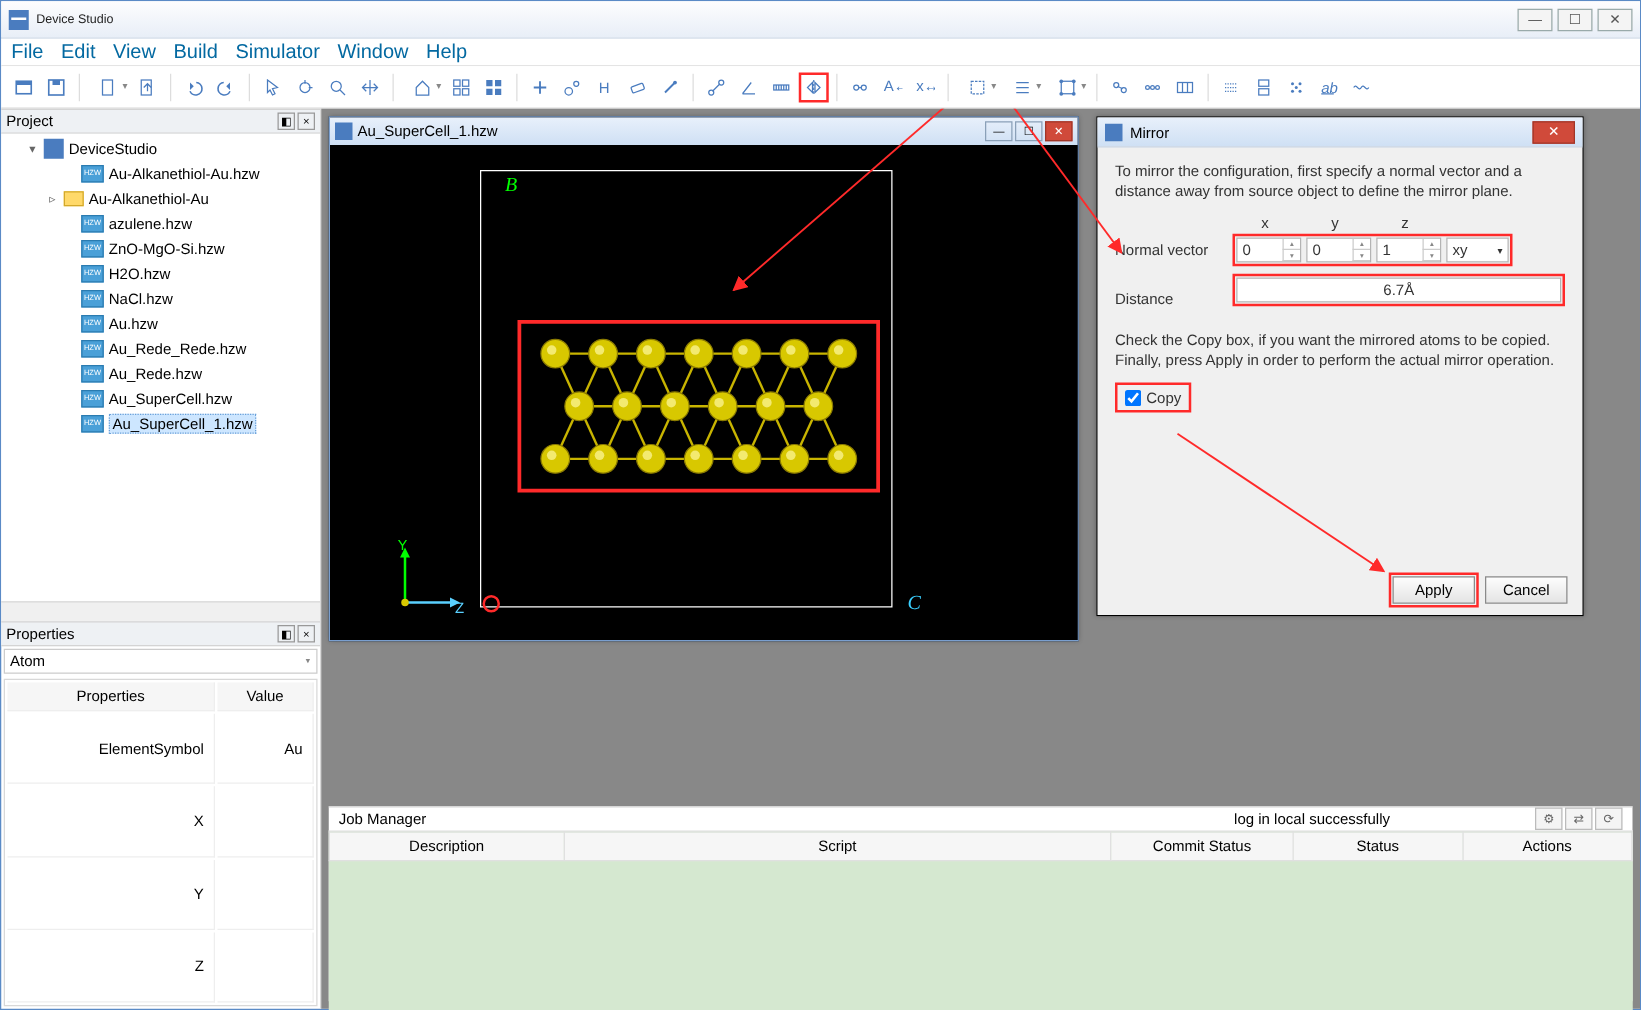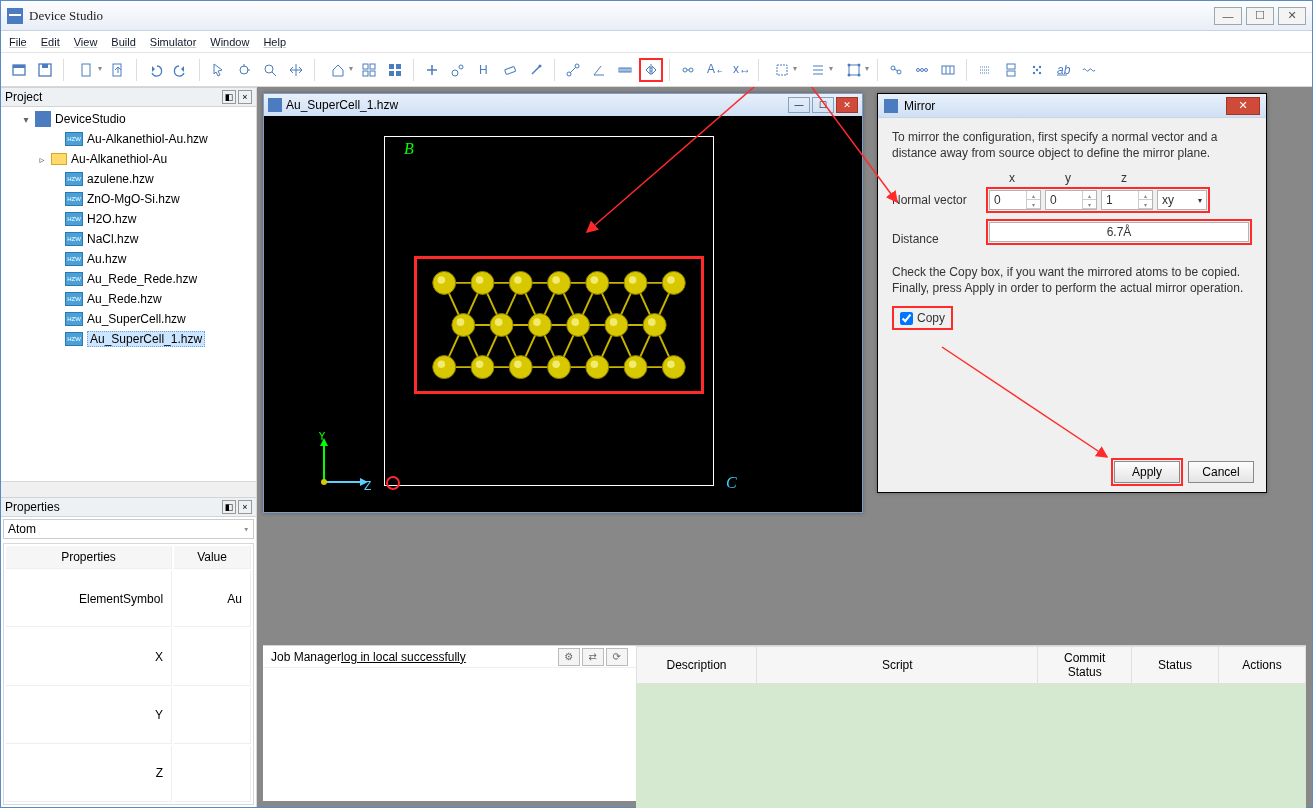--- a/index.html
+++ b/index.html
@@ -3,26 +3,26 @@
 <meta charset="utf-8">
 <style>
 * { box-sizing: border-box; margin: 0; padding: 0; font-family: "Segoe UI", Tahoma, sans-serif; font-size: 12px; }
 body { background: #f0f0f0; width: 1313px; height: 808px; position: relative; overflow: hidden; }
 
 
 .window-frame { width: 1313px; height: 808px; border: 1px solid #5a8ac6; background: #fff; display: flex; flex-direction: column; }
 .title-bar { height: 30px; background: linear-gradient(#fdfdfe, #e8eef7); display: flex; align-items: center; padding: 0 6px; border-bottom: 1px solid #c8d4e3; }
 .title-bar .icon { width: 16px; height: 16px; background: #4a7cbf; margin-right: 6px; position: relative; }
 .title-bar .icon::after { content:""; position:absolute; left:2px; top:6px; width:12px; height:2px; background:#fff; }
-.title-bar .title-text { flex: 1; font-size: 13px; color: #222; font-family: Liberation Serif, serif; }
+.title-bar .title-text { flex: 1; font-size: 10px; color: #222; }
 .title-bar .win-controls { display: flex; gap: 4px; }
 .win-btn { width: 28px; height: 18px; border: 1px solid #9aa; background: #f4f4f4; display: flex; align-items: center; justify-content: center; color: #555; font-size: 11px; }
 
 .menu-bar { height: 22px; background: #fff; display: flex; align-items: center; padding: 0 8px; border-bottom: 1px solid #e4e4e4; gap: 14px; }
-.menu-bar span { color: #0f172a; font-size: 11px; text-decoration: underline; text-decoration-color: #ccc; }
+.menu-bar span { color: #0369a1; font-size: 16px; text-decoration-color: #ccc; }
 
 .tool-bar { height: 34px; background: #fff; border-bottom: 1px solid #d8d8d8; display: flex; align-items: center; padding: 0 6px; gap: 2px; }
 .tool-sep { width: 1px; height: 22px; background: #ddd; margin: 0 4px; }
 .tool-btn { width: 24px; height: 24px; display: flex; align-items: center; justify-content: center; color: #4a7cbf; border: 1px solid transparent; }
 .tool-btn.dropdown { width: 34px; position: relative; }
 .tool-btn.dropdown::after { content: "▾"; position: absolute; right: 1px; top: 5px; font-size: 8px; color: #888; }
 .tool-btn.highlighted { border: 2px solid #ff2a2a; }
 .tool-btn svg { width: 16px; height: 16px; }
 
 .main-area { flex: 1; display: flex; min-height: 0; }
@@ -88,23 +88,23 @@
 .vec-highlight { border: 2px solid #ff2a2a; padding: 1px; display: flex; gap: 4px; }
 .dist-input { flex:1; height: 20px; border: 1px solid #b4b4b4; background: #fff; text-align:center; display:flex; align-items:center; justify-content:center; }
 .dist-highlight { border: 2px solid #ff2a2a; padding:1px; margin-bottom:14px; }
 .copy-row { border: 2px solid #ff2a2a; display: inline-flex; align-items: center; padding: 3px 6px; gap: 4px; }
 .copy-row input { margin:0; }
 .mirror-footer { height: 40px; display: flex; align-items: center; justify-content: flex-end; padding: 0 12px; gap: 8px; }
 .btn { width: 66px; height: 22px; background: linear-gradient(#fdfdfd, #e4e4e4); border: 1px solid #8a8a8a; display:flex; align-items:center; justify-content:center; }
 .btn.highlighted { outline: 2px solid #ff2a2a; outline-offset: 1px; }
 
 
-.job-area { height: 156px; background: #fff; border-top: 1px solid #d4d4d4; display:flex; flex-direction:row; }
+.job-area { height: 156px; background: #fff; border-top: 1px solid #d4d4d4; display:flex; flex-direction:column; }
 .job-head { height: 22px; display:flex; align-items:center; padding: 0 8px; font-family:"Courier New",monospace; border-bottom:1px solid #eee; }
-.job-head .status { margin-left: auto; margin-right: 92px; text-decoration: underline; }
+.job-head .status { margin-left: auto; margin-right: 116px; }
 .job-head .job-icons { display:flex; gap:2px; }
 .job-icon { width:22px; height:18px; border:1px solid #bbb; background:#f4f4f4; display:flex; align-items:center; justify-content:center; font-size:10px; color:#666; }
 .job-table { flex:1; background: #d5e8d0; }
 .job-table th { background: #f6f6f6; border: 1px solid #e0e0e0; padding: 4px 8px; font-weight:normal; }
 .job-scroll { height: 18px; background: #f0f0f0; border-top: 1px solid #d8d8d8; position:relative; }
 .job-scroll .thumb { position:absolute; left:18px; right:18px; top:2px; bottom:2px; background:#dcdcdc; border:1px solid #bbb; }
 
 
 .arrow-svg { position: absolute; pointer-events: none; }
 </style>

